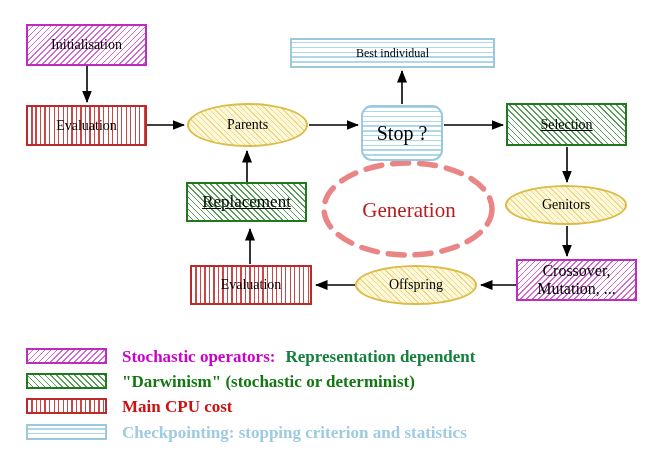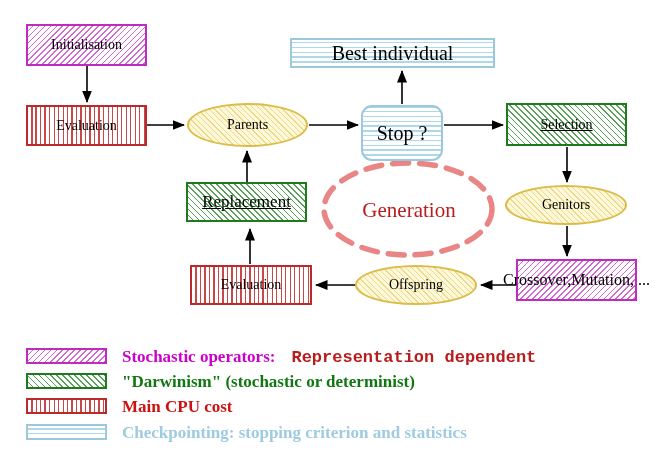--- a/index.html
+++ b/index.html
@@ -33,45 +33,45 @@
   }
   .ellipse-yellow{
     border:2px solid #dcbc48;border-radius:50%;
     background:#fdf8da repeating-linear-gradient(45deg,rgba(236,217,138,0) 0px,rgba(236,217,138,0) 3px,#ecd98a 3px,#ecd98a 4px);
   }
 
   
   #n-init{left:26px;top:24px;width:121px;height:42px;}
   #n-eval-top{left:26px;top:105px;width:121px;height:41px;}
   #n-parents{left:187px;top:103px;width:121px;height:44px;}
-  #n-best{left:290px;top:38px;width:205px;height:30px;font-size:20px;}
+  #n-best{left:290px;top:38px;width:205px;height:30px;font-size:12px;}
   #n-stop{left:361px;top:105px;width:82px;height:56px;border-radius:11px;font-size:20px;}
   #n-selection{left:506px;top:103px;width:121px;height:43px;}
   #n-replacement{left:186px;top:182px;width:121px;height:40px;font-size:17px;}
   #n-genitors{left:505px;top:185px;width:122px;height:40px;}
   #n-eval-bot{left:190px;top:265px;width:122px;height:40px;}
   #n-offspring{left:355px;top:265px;width:122px;height:40px;}
-  #n-crossover{left:516px;top:259px;width:121px;height:42px;font-size:16px;line-height:1.15;}
+  #n-crossover{left:516px;top:259px;width:121px;height:42px;font-size:16px;line-height:1.15;flex-direction:column;}
   #n-generation{
     position:absolute;left:328px;top:197px;width:162px;height:26px;
     display:flex;align-items:center;justify-content:center;
     color:#b91c1c;font-size:21px;white-space:nowrap;
   }
 
   
   .swatch{position:absolute;left:26px;width:81px;height:16px;box-sizing:border-box;}
   #sw-1{top:348px;}
   #sw-2{top:373px;}
   #sw-3{top:398px;}
   #sw-4{top:424px;}
   .legend-label{
     position:absolute;left:122px;font-size:17px;font-weight:bold;white-space:nowrap;
   }
   #lg-1{top:347px;color:#cc00cc;}
-  #lg-1 .secondary{color:#b91c1c;margin-left:16px;font-family:Liberation Mono, monospace;}
+  #lg-1 .secondary{color:#15803d;margin-left:10px;}
   #lg-2{top:372px;color:#117711;}
   #lg-3{top:397px;color:#cc1111;}
   #lg-4{top:423px;color:#9fcbe0;}
 </style>
 </head>
 <body>
 
 <div id="canvas">
 
   <svg class="overlay" viewBox="0 0 662 471" xmlns="http://www.w3.org/2000/svg">

